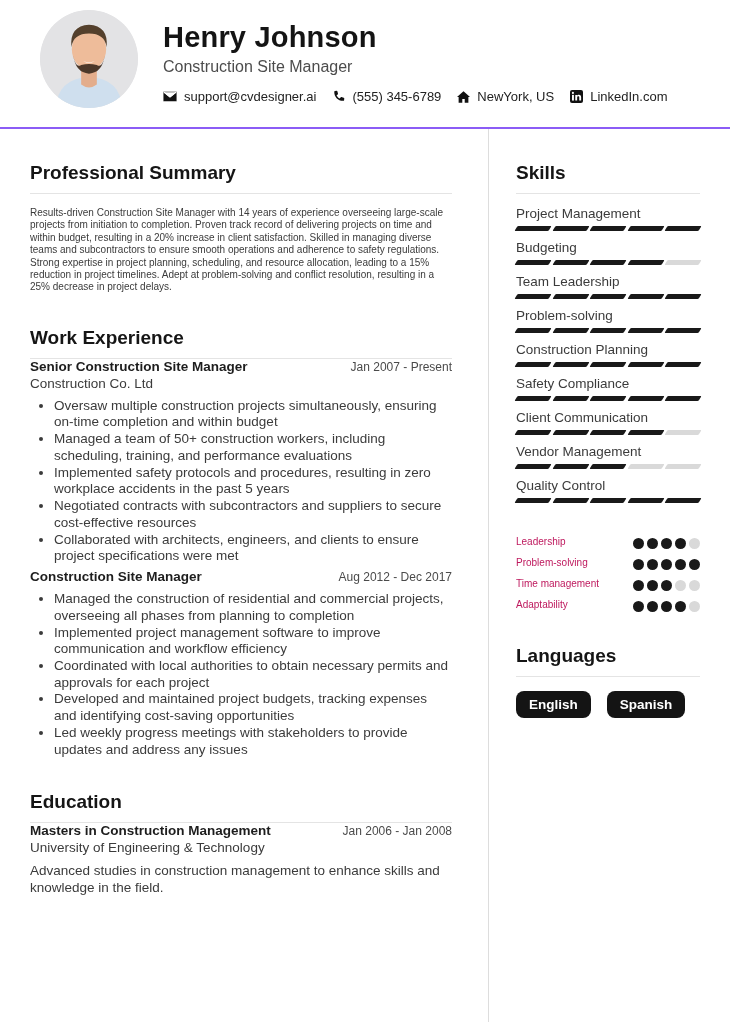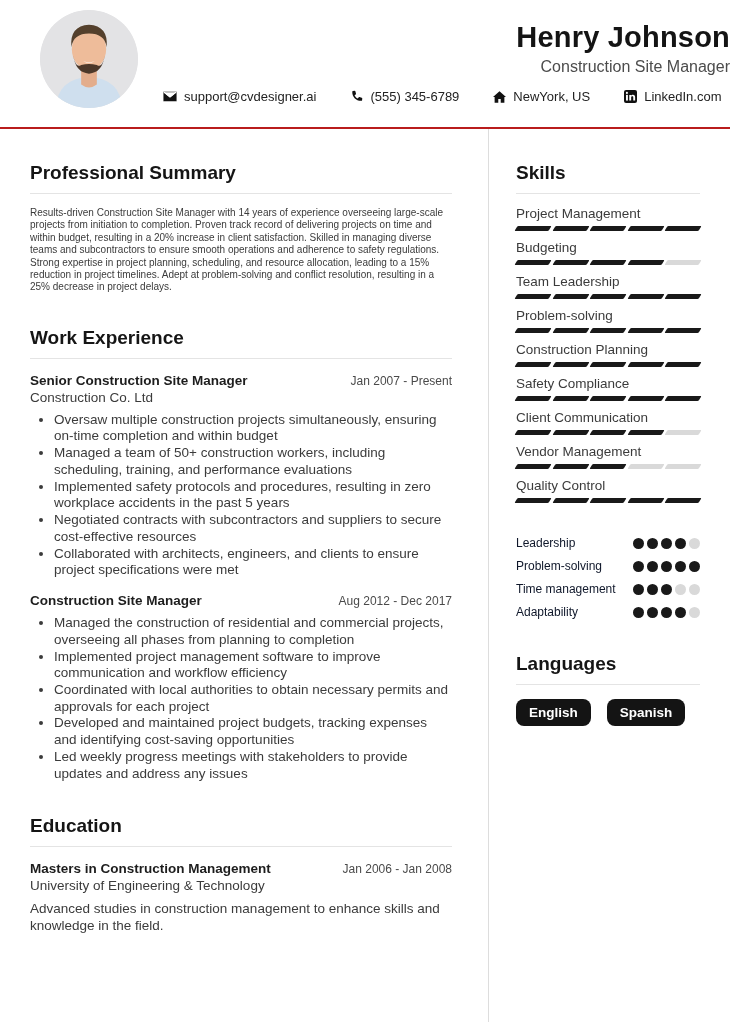--- a/index.html
+++ b/index.html
@@ -4,70 +4,70 @@
 <style>
   * { margin:0; padding:0; box-sizing:border-box; }
   html,body { background:#fff; }
   body { font-family:"Liberation Sans", sans-serif; color:#3b3b3b; }
   .page {
     width:730px; height:1024px; background:#fff; overflow:hidden;
     position:relative; margin:0 auto;
   }
 
   
-  .header { position:relative; height:129px; border-bottom:2px solid #b91c1c;text-align:right; }
+  .header { position:relative; height:129px; border-bottom:2px solid #8b5cf6; }
   .avatar {
     position:absolute; left:40px; top:10px; width:98px; height:98px;
     border-radius:50%; overflow:hidden; background:#e3e3e5;
   }
   .avatar svg { display:block; width:100%; height:100%; }
   .header-text { margin-left:163px; padding-top:21px; }
   .name { font-size:29px; font-weight:bold; color:#141414; letter-spacing:.2px; }
   .job-title { font-size:16px; color:#4c4c4c; margin-top:4px; }
-  .contact-row { display:flex; align-items:center; gap:34px; margin-top:13px; font-size:13px; color:#222; }
+  .contact-row { display:flex; align-items:center; gap:16px; margin-top:13px; font-size:13px; color:#222; }
   .contact-item { display:flex; align-items:center; gap:7px; }
   .contact-item svg { display:block; }
 
   
   .body-cols { display:flex; height:893px; }
   .main { margin-left:30px; width:422px; }
   .v-divider { width:1px; background:#ddd; margin-left:36px; }
   .sidebar { margin-left:27px; width:184px; }
 
   
   .section-heading {
     font-size:19px; font-weight:bold; color:#151515;
     padding-bottom:9px; border-bottom:1px solid #e4e4e4;
   }
   .main .section { margin-top:33px; }
   .main .section:first-child { margin-top:33px; }
 
   .summary-text { margin-top:13px; font-size:10px; line-height:1.24; color:#3b3b3b; }
 
-  .entry { margin-top:14px; }
+  .entry { }
   .entry-head { display:flex; justify-content:space-between; align-items:baseline; }
   .entry-title { font-size:13.5px; font-weight:bold; color:#1d1d1d; }
   .entry-dates { font-size:12px; color:#4a4a4a; white-space:nowrap; }
   .entry-sub { font-size:13.5px; color:#3b3b3b; margin-top:2px; }
   .entry ul { margin:7px 0 4px 0; padding-left:24px; }
   .entry li { font-size:13.5px; line-height:1.24; color:#3b3b3b; }
   .entry-desc { font-size:13.5px; line-height:1.26; color:#3b3b3b; margin-top:7px; }
 
   
   .sidebar .section { margin-top:33px; }
   .skill-list { margin-top:12px; }
   .skill { margin-bottom:9px; }
   .skill-name { font-size:13.5px; color:#3b3b3b; margin-bottom:5px; }
   .skill-bar { display:flex; gap:4px; }
   .skill-seg { flex:1; height:5px; transform:skewX(-32deg); border-radius:1px; }
 
   
   .soft-list { margin-top:14px; }
   .soft-row { display:flex; justify-content:space-between; align-items:flex-start; margin-bottom:8px; }
-  .soft-name { font-size:12px; color:#0f172a; line-height:1.25; max-width:105px; }
+  .soft-name { font-size:10px; color:#be185d; line-height:1.25; max-width:105px; }
   .dots { display:flex; gap:3px; padding-top:2px; }
   .dot { width:11px; height:11px; border-radius:50%; }
 
   
   .lang-list { margin-top:14px; display:flex; gap:16px; }
   .lang-pill {
     background:#141414; color:#fff; font-size:13.5px; font-weight:bold;
     padding:6px 13px; border-radius:8px; border:none; cursor:pointer;
     font-family:"Liberation Sans", sans-serif;
   }

